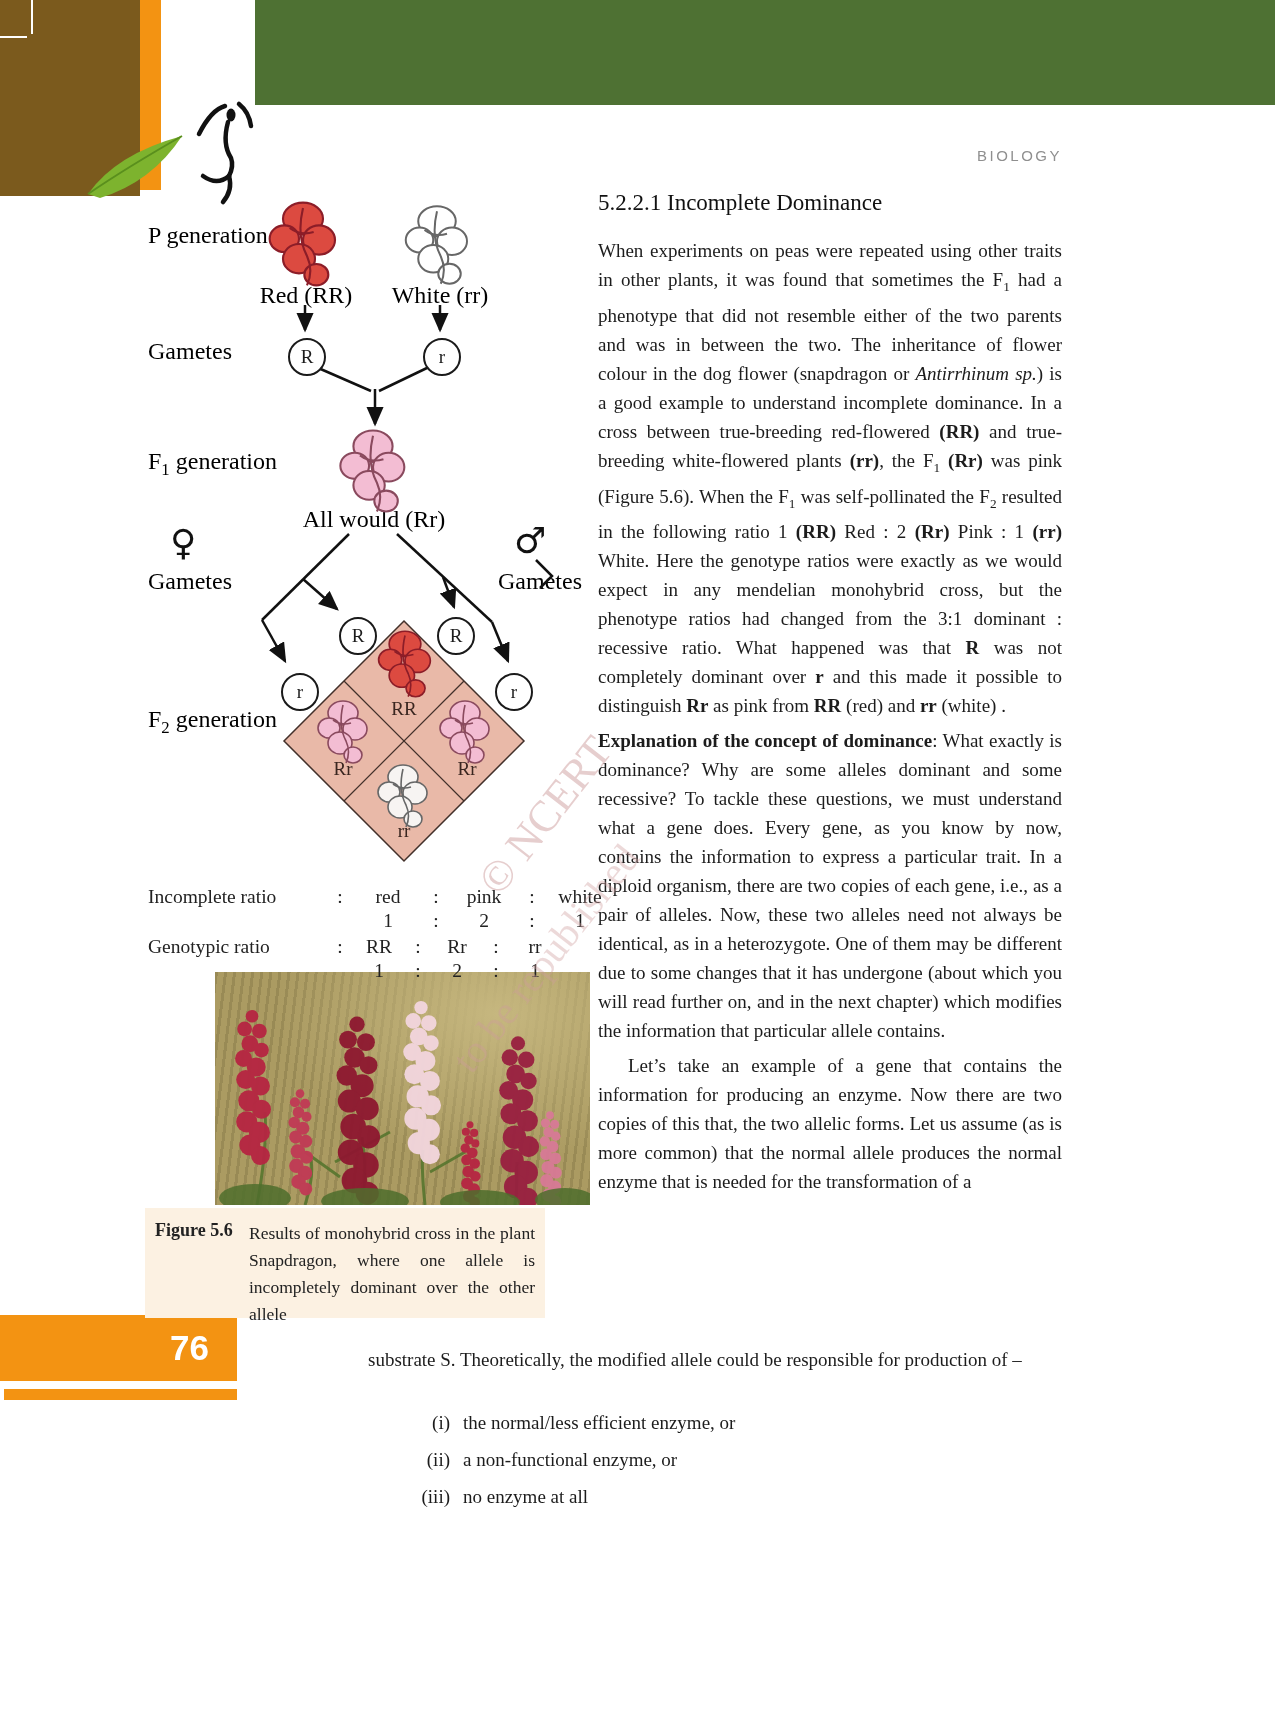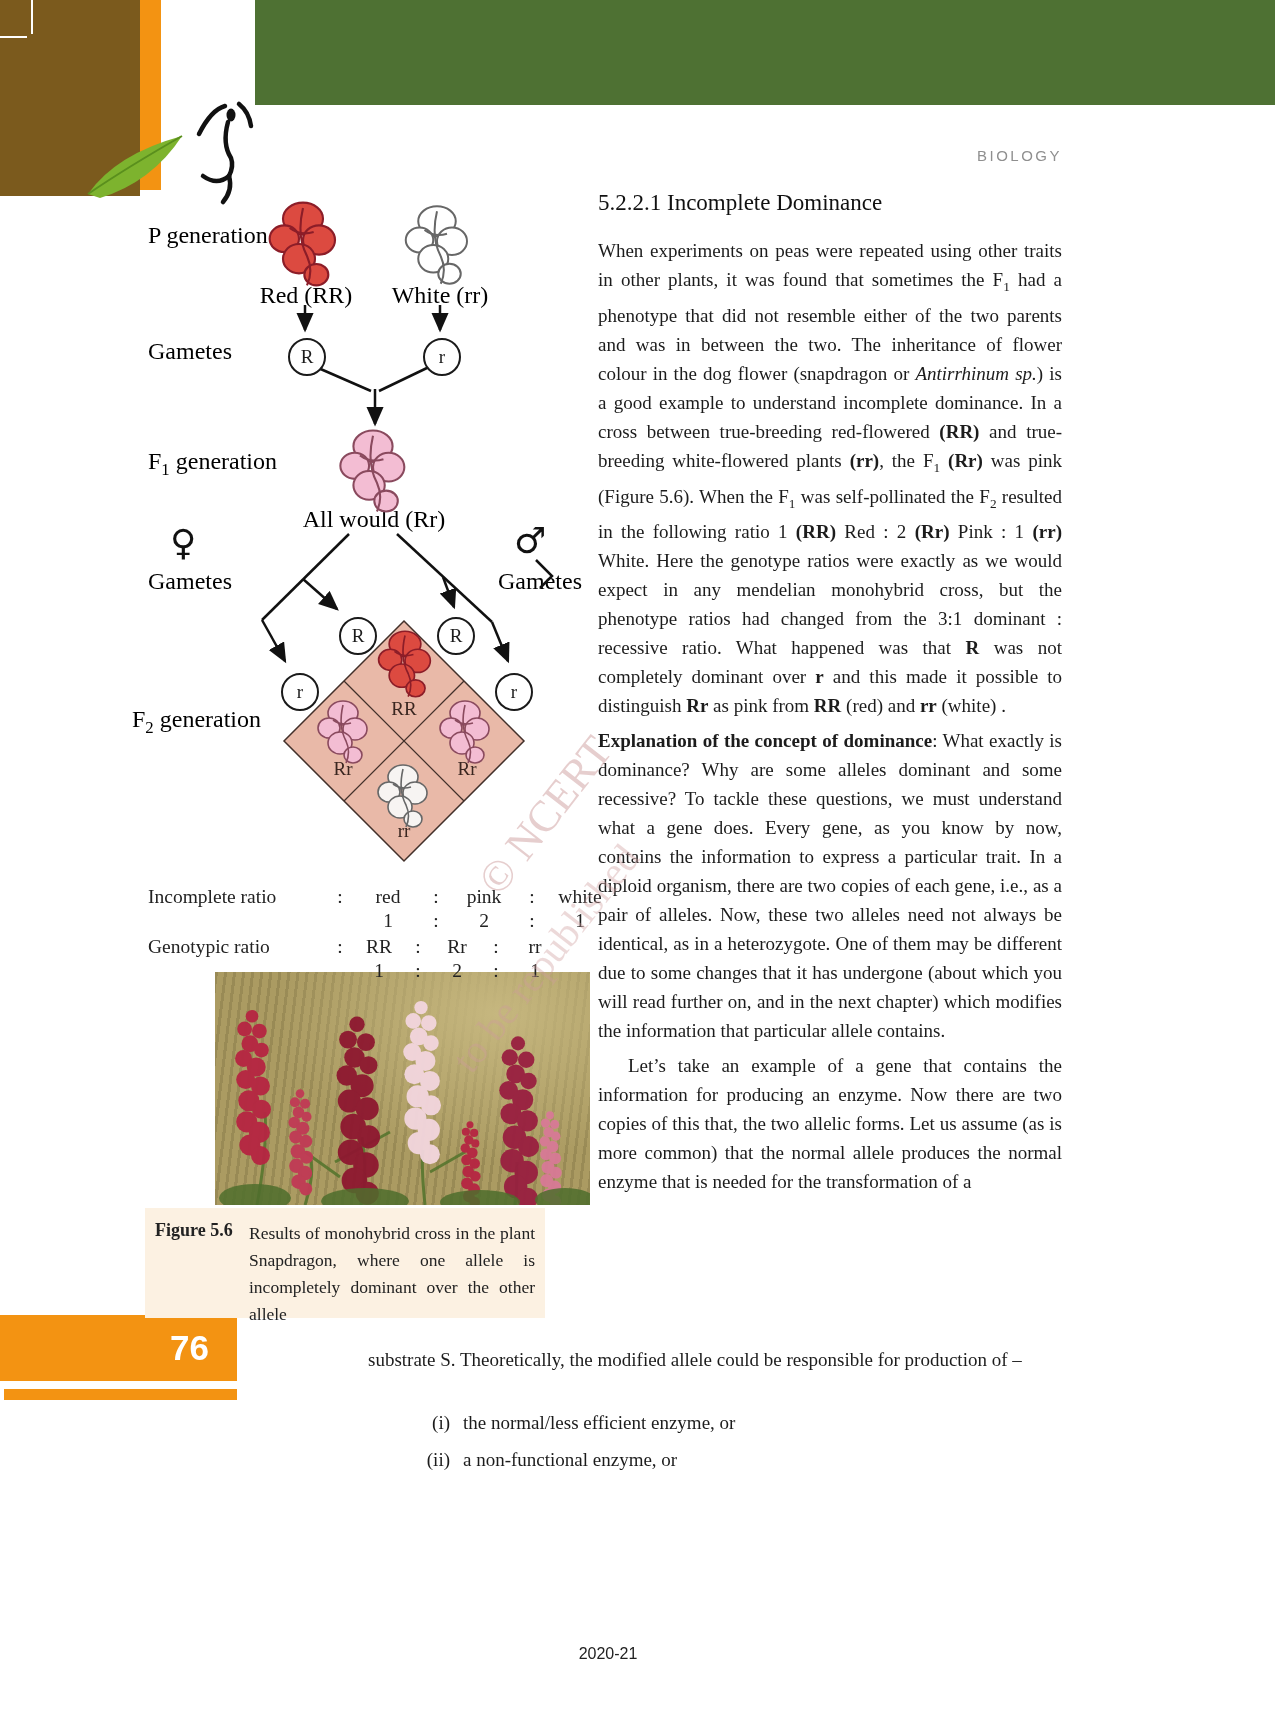--- a/index.html
+++ b/index.html
@@ -222,21 +222,21 @@
   </svg>
   <svg class="flower" style="left:370px;top:760px;" width="66" height="72" viewBox="0 0 60 72">
     <use href="#flower" fill="#f7f4f2" stroke="#676767"></use>
   </svg>
 
   <div class="pnl" style="left:374px;top:698px;">RR</div>
   <div class="pnl" style="left:313px;top:758px;">Rr</div>
   <div class="pnl" style="left:437px;top:758px;">Rr</div>
   <div class="pnl" style="left:374px;top:820px;">rr</div>
 
-  <div class="dlabel" style="left:132px;top:706px;"><span>F</span><sub>2</sub><span> generation</span></div>
+  <div class="dlabel" style="left:148px;top:706px;"><span>F</span><sub>2</sub><span> generation</span></div>
 
   <div class="ratio-row" style="left:148px;top:886px;">
     <span class="ratio-label">Incomplete ratio</span>
       <span class="rcolon">:</span>
       <span class="rcell">red</span>
       <span class="rcolon">:</span>
       <span class="rcell">pink</span>
       <span class="rcolon">:</span>
       <span class="rcell">white</span>
   </div>
@@ -311,21 +311,24 @@
 
   <div class="options">
     <div class="opt-row">
       <span class="opt-num">(i)</span>
       <span>the normal/less efficient enzyme, or</span>
     </div>
     <div class="opt-row">
       <span class="opt-num">(ii)</span>
       <span>a non-functional enzyme, or</span>
     </div>
+    <div class="opt-row">
+      <span class="opt-num">(iii)</span>
+      <span>no enzyme at all</span>
+    </div>
   </div>
 
   <div class="pagenum-box">
     <span class="pagenum">76</span>
   </div>
   <div class="pagenum-strip"></div>
-  <div class="footer-year">2020-21</div>
 
 </div>
 
 </body></html>

